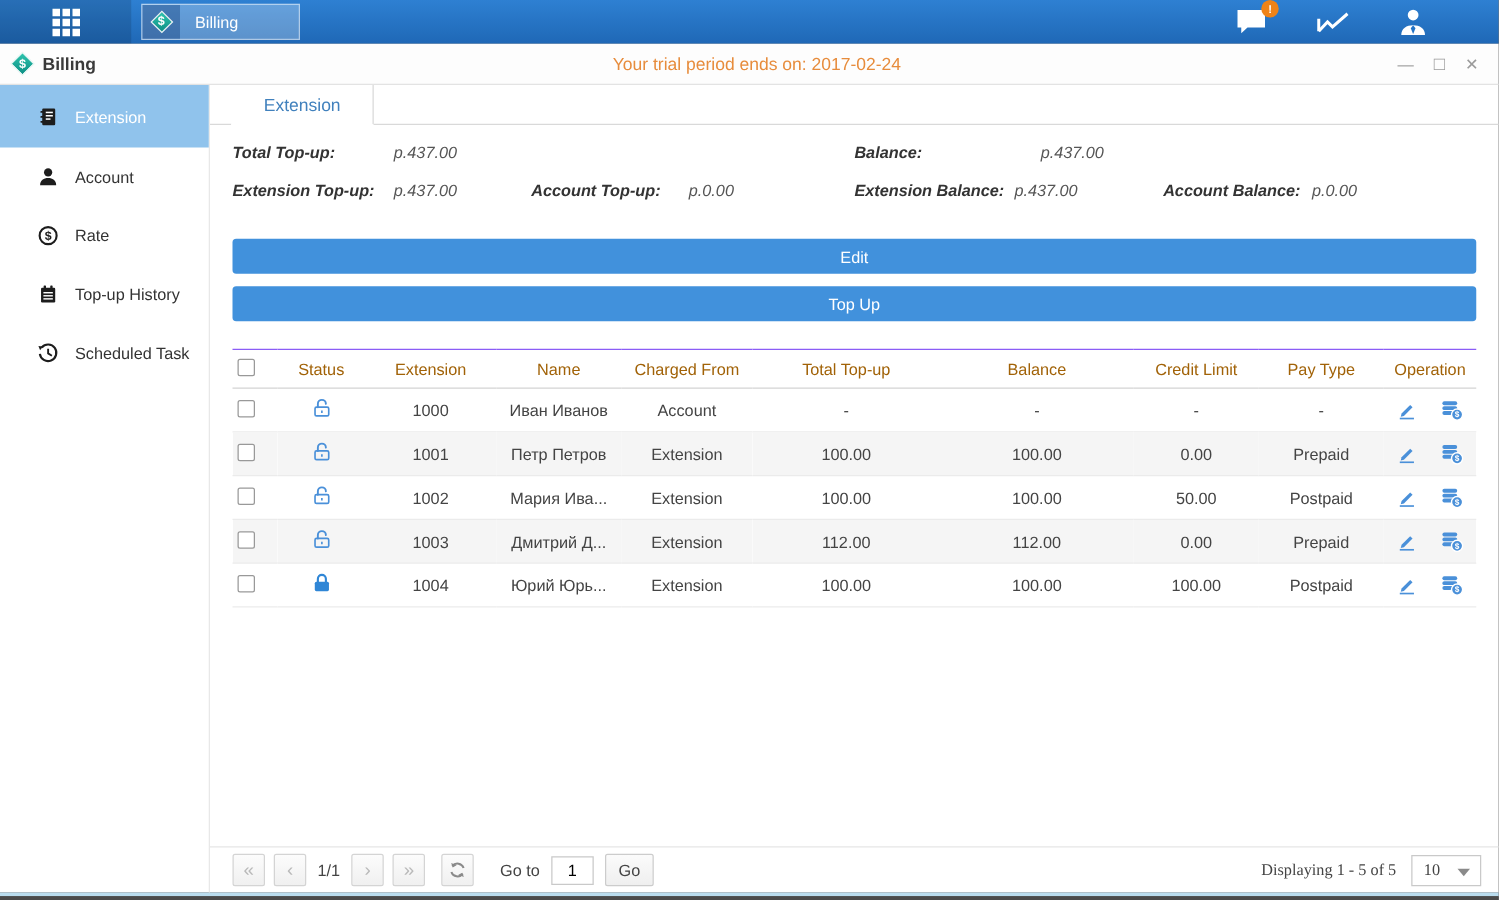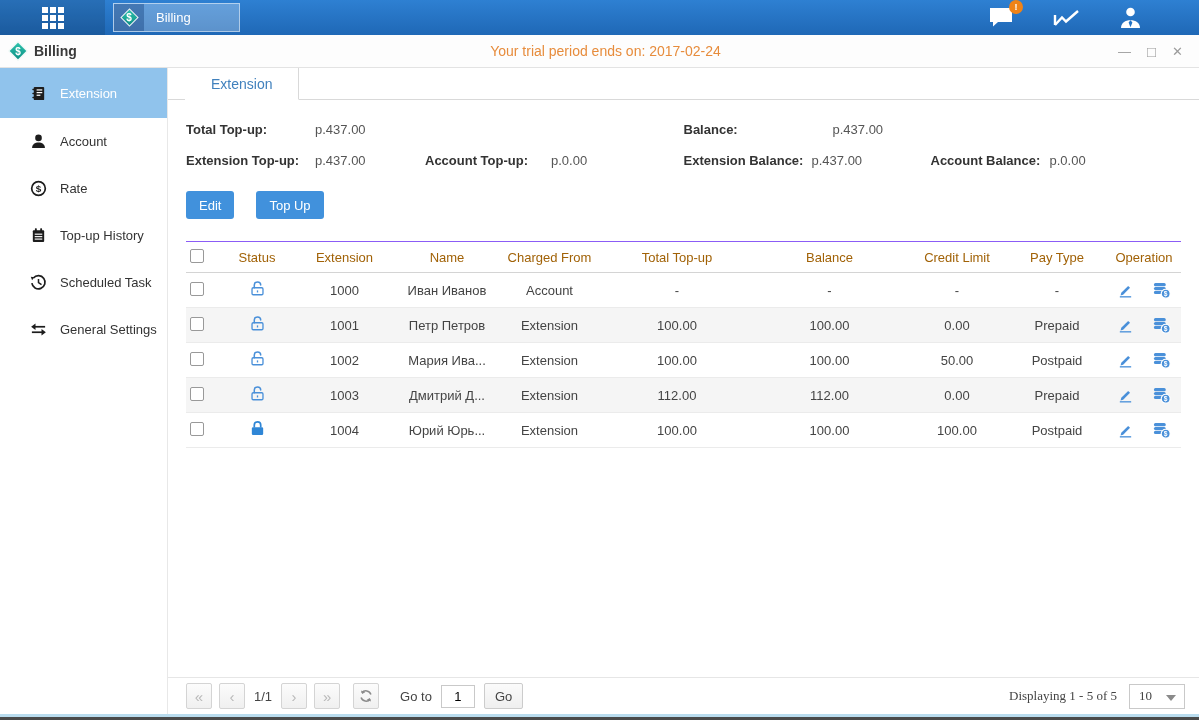--- a/index.html
+++ b/index.html
@@ -34,27 +34,27 @@
   .sidebar { width:168px; border-right:1px solid #e8e8e8; flex:none; }
   .side-item { height:47px; display:flex; align-items:center; padding-left:30px; gap:13px; font-size:13px; color:#333; cursor:pointer; }
   .side-item.active { background:#90c3ec; color:#fff; height:50px; }
   .side-item svg { flex:none; }
 
   .content { flex:1; display:flex; flex-direction:column; min-width:0; }
   .tabbar { height:32px; border-bottom:1px solid #d9d9d9; display:flex; padding-left:17px; flex:none; }
   .tab.active { background:#fff; border-right:1px solid #d9d9d9; color:#4181bd; font-size:14px; display:flex; align-items:center; padding:0 26px; height:32px; margin-bottom:-1px; border-bottom:1px solid #fff; cursor:pointer; }
 
   .summary { padding:14px 18px 0; display:grid; grid-template-columns:1fr 1fr; font-size:13px; }
-  .sum-row { display:flex; height:31px; align-items:center; }
+  .sum-row { display:flex; height:31px; align-items:flex-start;font-style:italic; }
   .sum-label { font-weight:bold; color:#333; }
   .sum-value { color:#555; }
   .lw1 { width:129px; } .lv1 { width:110px; } .lw2 { width:126px; }
   .rw1 { width:149px; } .rw2 { width:128px; } .rv2 { width:119px; } .rw3 { width:119px; }
 
-  .actions { padding:15px 18px 0; display:flex; gap:22px; }
+  .actions { padding:15px 18px 0; display:flex; gap:10px;flex-direction:column; }
   .btn-blue { background:#4191dc; color:#fff; font-size:13px; border:none; padding:0 13px; height:28px; border-radius:3px; cursor:pointer; font-family:inherit; }
 
   .grid-table { margin:22px 18px 0; }
   table { width:100%; border-collapse:collapse; table-layout:fixed; font-size:13px; color:#444; }
   thead th { height:31px; font-weight:normal; color:#a16207; border-top:1px solid #8b5cf6; border-bottom:1px solid #d4d4d4; text-align:center; }
   th.cb-col, td.cb-col { width:36px; text-align:left; padding-left:4px; }
   tbody td { height:35px; border-bottom:1px solid #ebebeb; text-align:center; overflow:hidden; white-space:nowrap; }
   tbody tr:nth-child(even) { background:#f5f5f5; }
   .checkbox { width:14px; height:14px; border:1px solid #999; border-radius:2px; background:#fff; display:inline-block; cursor:pointer; }
   .op-cell { display:flex; align-items:center; justify-content:center; gap:18px; }
@@ -182,29 +182,20 @@
       </svg>
       <span>Top-up History</span>
     </div>
     <div class="side-item">
       <svg width="17" height="17" viewBox="0 0 18 18">
         <path d="M3.6 4.2 A7 7 0 1 1 2 9.6" fill="none" stroke="#1d1d1d" stroke-width="1.8"></path>
         <path d="M.8 3 L4.6 3.4 L2.2 6.6 z" fill="#1d1d1d"></path>
         <path d="M9 5.2 v4 l3.2 2" fill="none" stroke="#1d1d1d" stroke-width="1.6"></path>
       </svg>
       <span>Scheduled Task</span>
-    </div>
-    <div class="side-item">
-      <svg width="17" height="17" viewBox="0 0 18 18">
-        <rect x="3.5" y="5.2" width="12.5" height="1.8" fill="#1d1d1d"></rect>
-        <path d="M5.8 2.6 L1.2 6.1 L5.8 9.6 z" fill="#1d1d1d"></path>
-        <rect x="2" y="11" width="12.5" height="1.8" fill="#1d1d1d"></rect>
-        <path d="M12.2 8.4 L16.8 11.9 L12.2 15.4 z" fill="#1d1d1d"></path>
-      </svg>
-      <span>General Settings</span>
     </div>
   </div>
 
   <div class="content">
     <div class="tabbar">
       <div class="tab active">
         <span>Extension</span>
       </div>
     </div>
 

